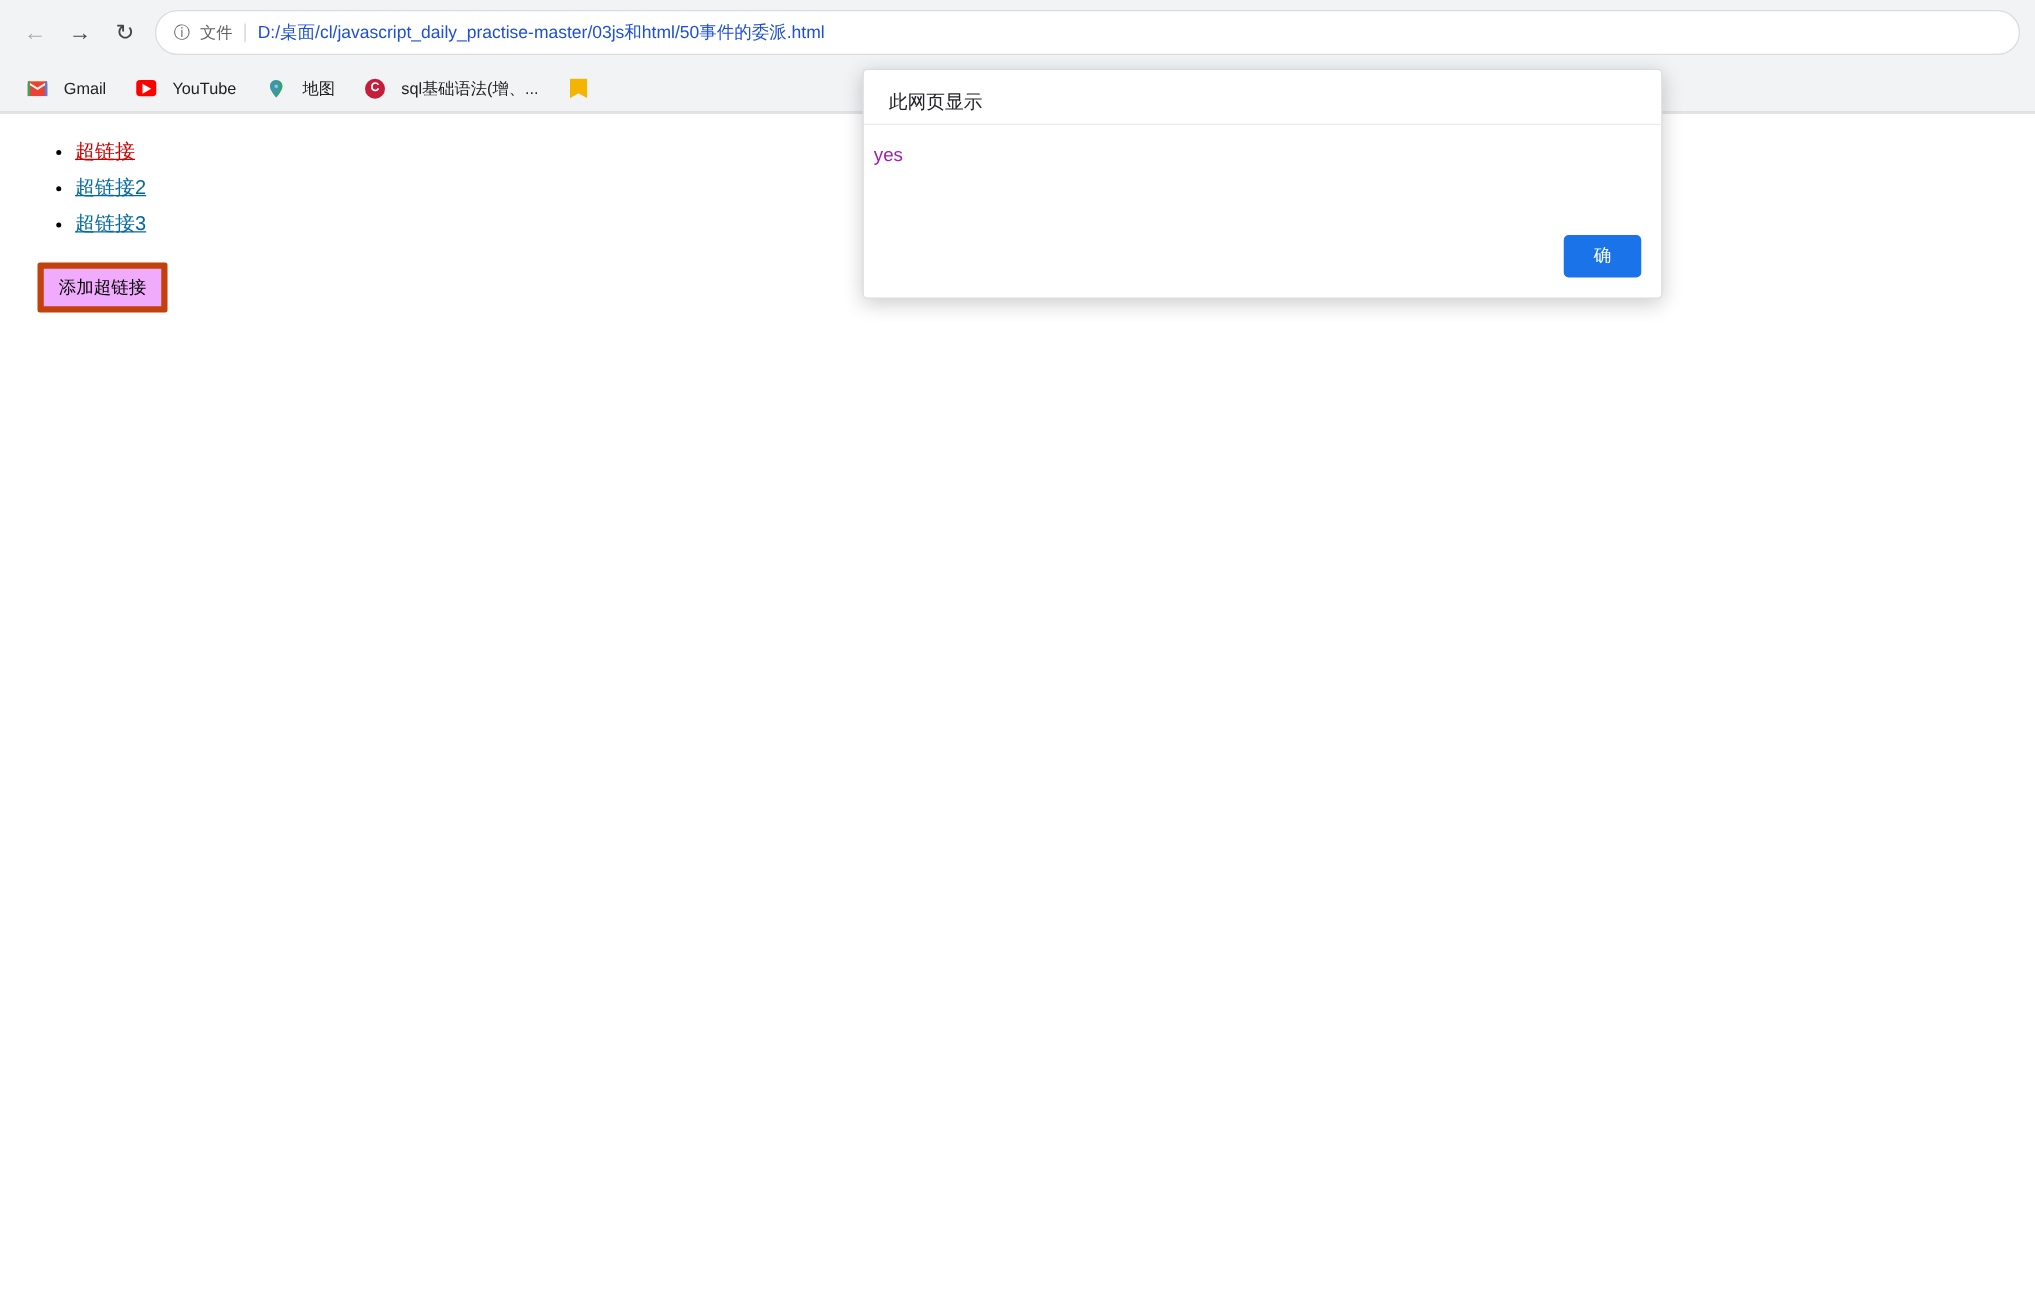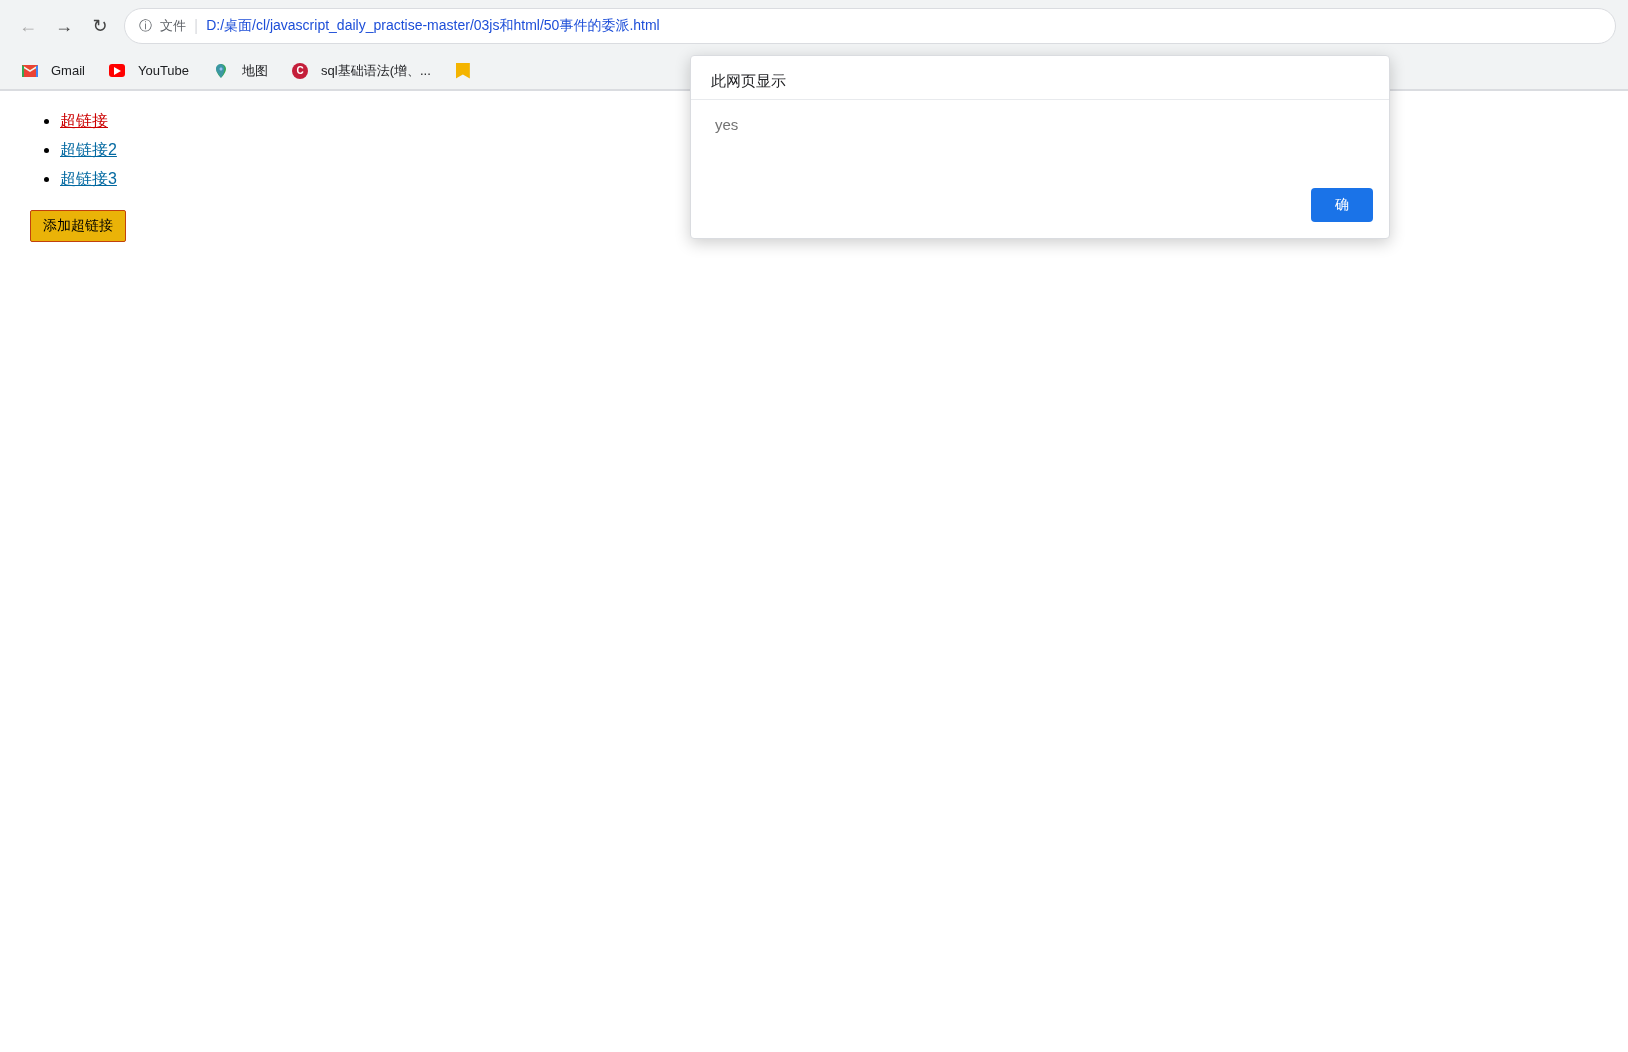--- a/index.html
+++ b/index.html
@@ -183,60 +183,60 @@
       color: #cc0000;
     }
 
     .link-blue {
       color: #0369a1;
     }
 
     .add-button {
       padding: 6px 12px;
       font-size: 14px;
-      border: 1px solid #c2410c;
-      background: #eab308;
+      border: 5px solid #c2410c;
+      background: #f0abfc;
       cursor: pointer;
       border-radius: 2px;
     }
 
     
     .modal-overlay {
       position: fixed;
       top: 0;
       left: 0;
       right: 0;
       bottom: 0;
       pointer-events: none;
     }
 
     .modal-dialog {
       position: absolute;
       top: 55px;
       left: 690px;
-      width: 700px;
+      width: 640px;
       background: #fff;
       border: 1px solid #dadce0;
       border-radius: 4px;
       box-shadow: 0 4px 16px rgba(0,0,0,0.2);
       pointer-events: all;
     }
 
     .modal-header {
       padding: 16px 20px 8px 20px;
       font-size: 15px;
       color: #202124;
       border-bottom: 1px solid #e8eaed;
       font-weight: normal;
     }
 
     .modal-body {
-      padding: 16px 24px;
+      padding: 16px 8px;
       font-size: 15px;
-      color: #737373;
+      color: #a21caf;
       min-height: 80px;
     }
 
     .modal-footer {
       display: flex;
       justify-content: flex-end;
       padding: 8px 16px 16px;
     }
 
     .modal-confirm-btn {

